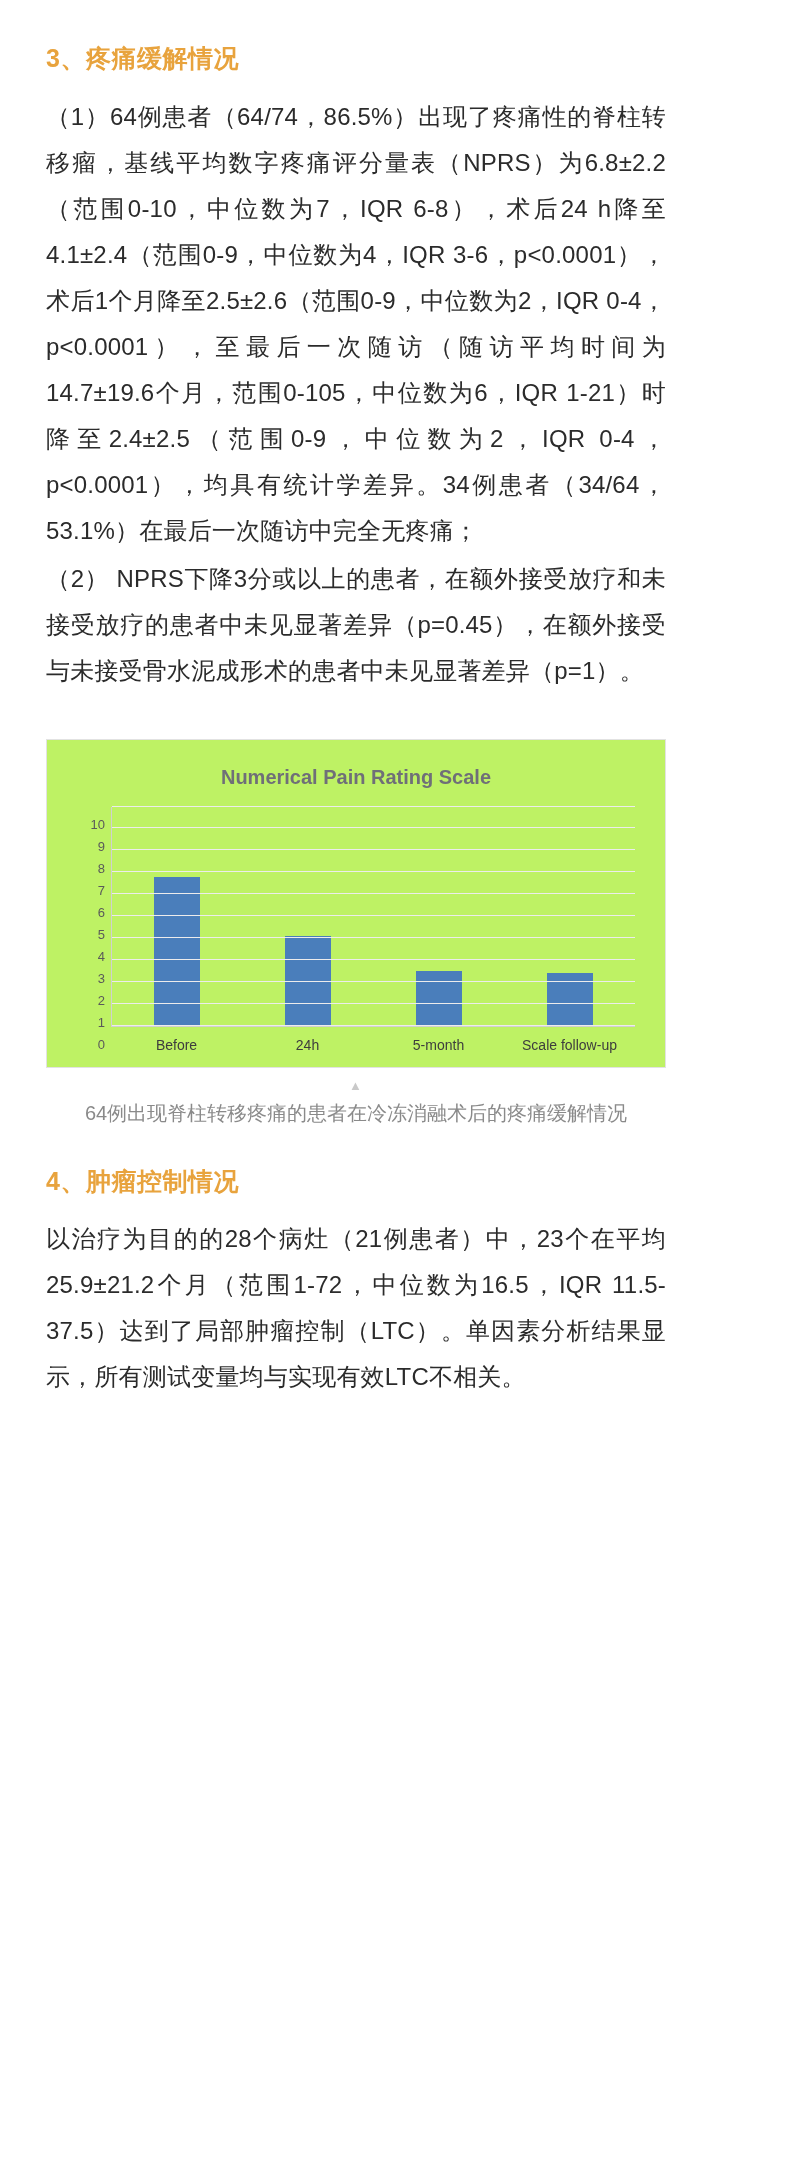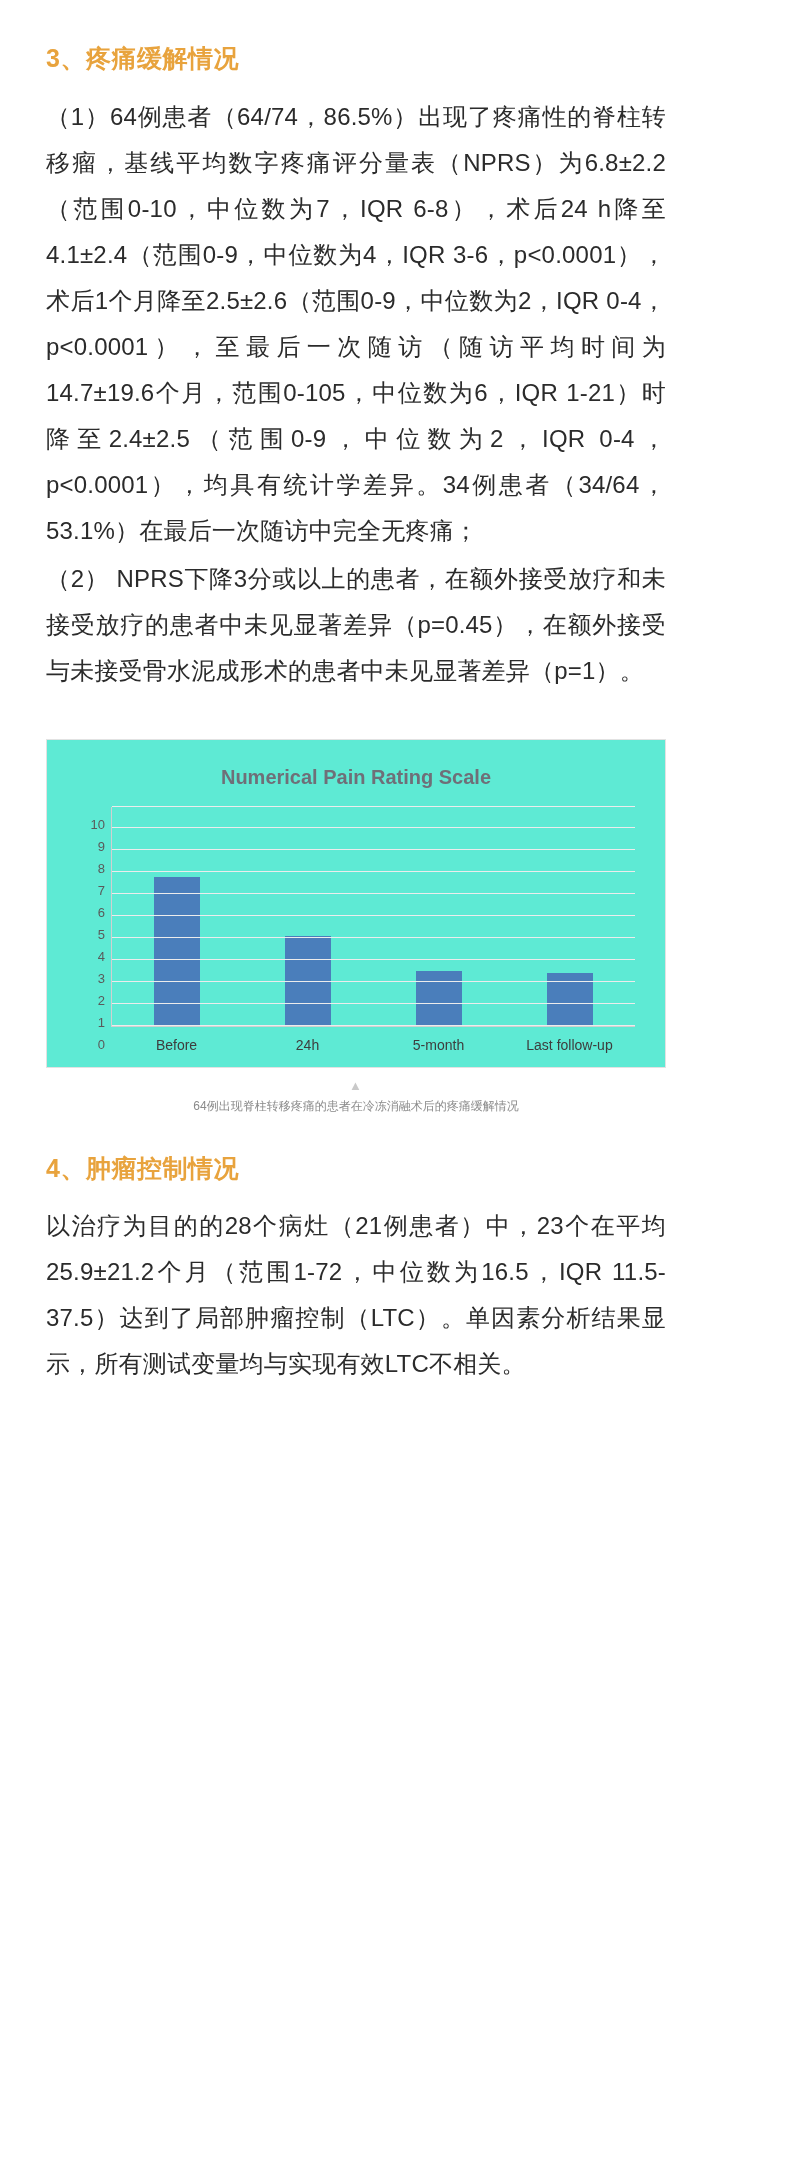--- a/index.html
+++ b/index.html
@@ -36,21 +36,21 @@
     text-justify: inter-ideograph;
     letter-spacing: 0.2px;
     margin: 0 0 2px 0;
     color: #2b2b2b;
   }
   .figure {
     margin: 44px 0 10px 0;
   }
   .figure-box {
     border: 1px solid #e2e2e2;
-    background: #5eead4;
+    background: #bef264;
     padding: 16px 14px 10px 14px;
     box-sizing: border-box;
   }
   .chart-title {
     text-align: center;
     color: #6f6f78;
     font-size: 20px;
     font-weight: bold;
     margin: 10px 0 18px 0;
   }
@@ -120,21 +120,21 @@
   }
   .caret {
     text-align: center;
     color: #c9c9c9;
     font-size: 13px;
     margin: 10px 0 4px 0;
     letter-spacing: 1px;
   }
   .caption {
     text-align: center;
-    font-size: 12px;
+    font-size: 20px;
     color: #8a8a8a;
     line-height: 1.6;
     margin: 2px 0 0 0;
   }
 </style>
 </head>
 <body>
 
 <div class="page">
 
@@ -184,21 +184,21 @@
             <div class="ytick" style="top: 88px;">6</div>
             <div class="ytick" style="top: 66px;">7</div>
             <div class="ytick" style="top: 44px;">8</div>
             <div class="ytick" style="top: 22px;">9</div>
             <div class="ytick" style="top: 0px;">10</div>
           </div>
         <div class="xlabels" id="xlabels">
             <div class="xlabel">Before</div>
             <div class="xlabel">24h</div>
             <div class="xlabel">5-month</div>
-            <div class="xlabel">Last follow-up</div>
+            <div class="xlabel">Scale follow-up</div>
           </div>
       </div>
     </div>
     <div class="caret">▲</div>
     <div class="caption">64例出现脊柱转移疼痛的患者在冷冻消融术后的疼痛缓解情况</div>
   </div>
 
   <h2 class="section-heading second">4、肿瘤控制情况</h2>
   <p class="para">以治疗为目的的28个病灶（21例患者）中，23个在平均25.9±21.2个月（范围1-72，中位数为16.5，IQR  11.5-37.5）达到了局部肿瘤控制（LTC）。单因素分析结果显示，所有测试变量均与实现有效LTC不相关。</p>
 

